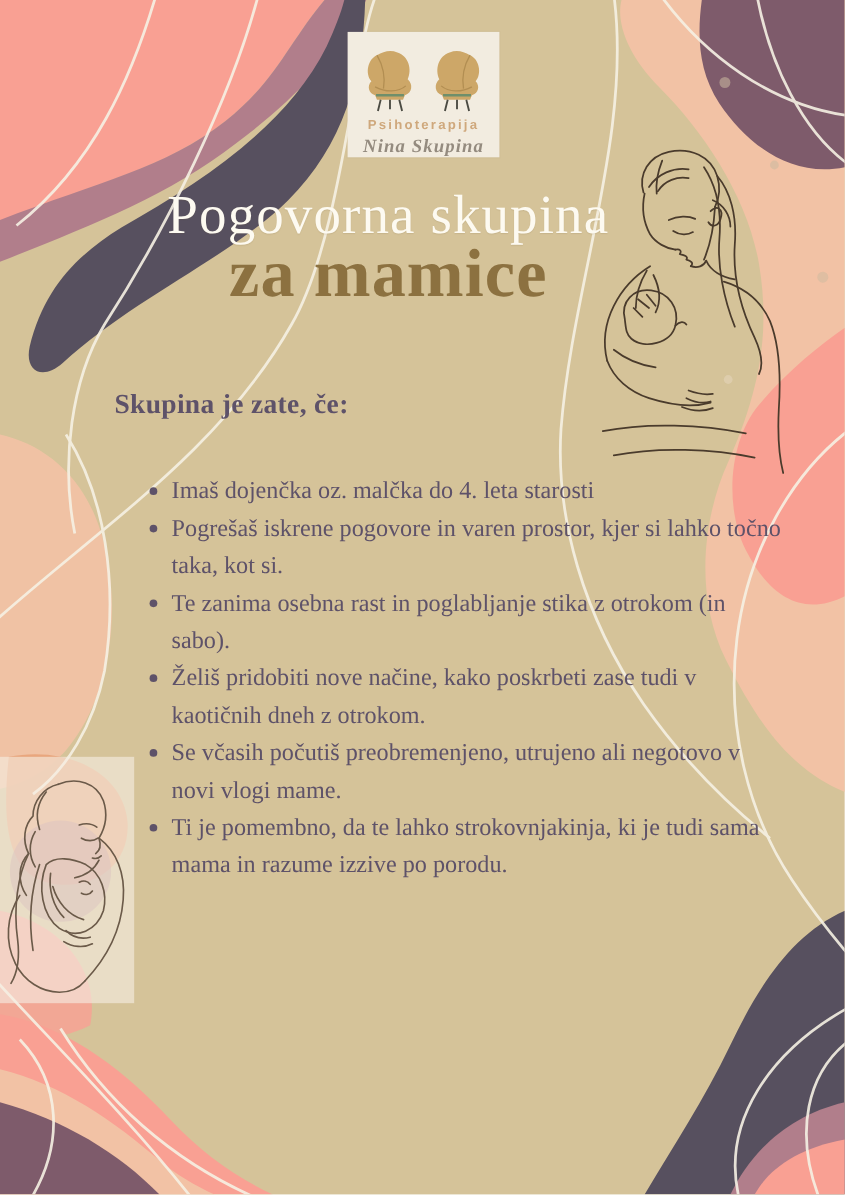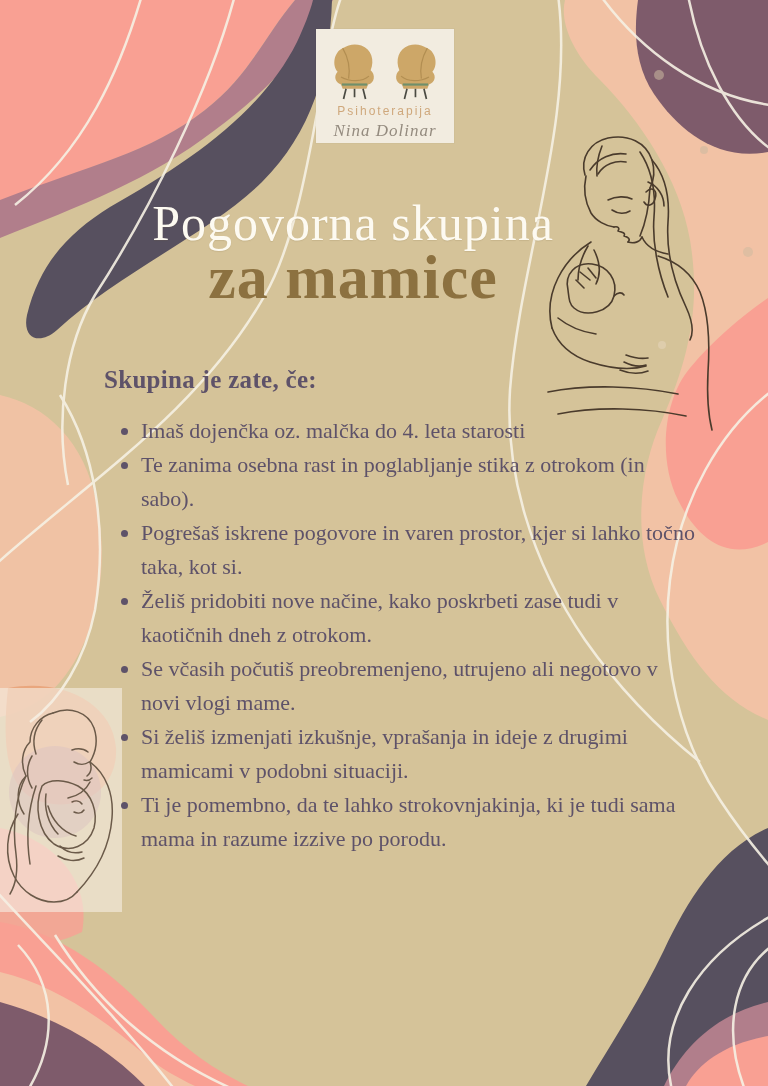--- a/index.html
+++ b/index.html
@@ -7,50 +7,51 @@
     position:relative;width:768px;height:1086px;overflow:hidden;
     background:var(--bg,#d5c399);
     font-family:"Liberation Serif","DejaVu Serif",serif;
   }
   .bg-art{position:absolute;inset:0;width:768px;height:1086px;}
 
   
   .logo-card{
     position:absolute;left:316px;top:29px;width:138px;height:114px;
     background:var(--logo-bg,#f2ece0);
-    display:flex;flex-direction:column;align-items:center;justify-content:center;
+    display:flex;flex-direction:column;align-items:center;justify-content:flex-end;
     box-shadow:0 0 0 1px rgba(0,0,0,0.02);
+    font-weight:bold;
   }
   .logo-card svg{margin-top:6px;}
   .brand-name{
     font-family:"Liberation Sans","DejaVu Sans",sans-serif;
     font-size:12px;letter-spacing:2px;color:var(--logo-gold,#cfa87c);
     margin-top:0px;
   }
   .brand-owner{
     font-style:italic;font-size:17px;color:var(--script-gray,#948b7f);
     margin-top:3px;letter-spacing:1px;
   }
 
   
-  .title-block{position:absolute;left:8px;top:168px;width:690px;text-align:center;line-height:1.08;margin-top:28px;}
+  .title-block{position:absolute;left:8px;top:168px;width:690px;text-align:center;line-height:1.08;}
   .title-line1{font-size:50px;letter-spacing:1px;color:var(--title-white,#fdfaf1);font-weight:400;
     text-shadow:0 1px 1px rgba(120,100,60,0.15);}
   .title-line2{font-size:62px;letter-spacing:1px;color:var(--title-gold,#8c7140);font-weight:700;margin-top:-6px;}
 
   
   .section-heading{
-    position:absolute;left:104px;top:366px;
+    position:absolute;left:104px;top:354px;
     font-size:25px;font-weight:700;color:var(--text-color,#5e5269);letter-spacing:0.3px;
   }
 
   
   .bullets{
     position:absolute;left:121px;top:414px;width:575px;
-    list-style:none;margin:0;padding:0;
+    list-style:none;margin:15px;padding:0;
     font-size:22px;line-height:34px;color:var(--text-color,#5e5269);
   }
   .bullets li{display:flex;align-items:flex-start;}
   .bullets .dot{
     flex:none;width:7px;height:7px;border-radius:50%;
     background:var(--text-color,#5e5269);margin:14px 13px 0 0;
   }
 
   
   .art-card{
@@ -203,63 +204,59 @@
         <path d="M13,46 C24,52 38,52 46,45" fill="none" stroke="#b28e52" stroke-width="1.4"></path>
         <path d="M14,55 L44,55" fill="none" style="stroke:var(--seat-green)" stroke-width="2.6"></path>
         <g stroke="#4a4a42" stroke-width="2" fill="none">
           <path d="M19,60 L16,72"></path>
             <path d="M39,60 L42,72"></path>
             <path d="M29,60 L29,70"></path>
         </g>
       </g>
     </svg>
     <div class="brand-name">Psihoterapija</div>
-    <div class="brand-owner">Nina Dolinar</div>
+    <div class="brand-owner">Nina Skupina</div>
   </div>
 
   <div class="title-block">
     <div class="title-line1">Pogovorna skupina</div>
     <div class="title-line2">za mamice</div>
   </div>
 
   <div class="section-heading">Skupina je zate, če:</div>
 
   <ul class="bullets">
 
       <li>
         <span class="dot"></span>
         <span class="bt">Imaš dojenčka oz. malčka do 4. leta starosti</span>
       </li>
 
 
       <li>
         <span class="dot"></span>
+        <span class="bt">Pogrešaš iskrene pogovore in varen prostor, kjer si lahko točno taka, kot si.</span>
+      </li>
+
+      <li>
+        <span class="dot"></span>
         <span class="bt">Te zanima osebna rast in poglabljanje stika z otrokom (in sabo).</span>
       </li>
 
       <li>
         <span class="dot"></span>
-        <span class="bt">Pogrešaš iskrene pogovore in varen prostor, kjer si lahko točno taka, kot si.</span>
-      </li>
-
-      <li>
-        <span class="dot"></span>
         <span class="bt">Želiš pridobiti nove načine, kako poskrbeti zase tudi v kaotičnih dneh z otrokom.</span>
       </li>
 
       <li>
         <span class="dot"></span>
         <span class="bt">Se včasih počutiš preobremenjeno, utrujeno ali negotovo v novi vlogi mame.</span>
       </li>
 
 
-      <li>
-        <span class="dot"></span>
-        <span class="bt">Si želiš izmenjati izkušnje, vprašanja in ideje z drugimi mamicami v podobni situaciji.</span>
-      </li>
 
       <li>
         <span class="dot"></span>
         <span class="bt">Ti je pomembno, da te lahko strokovnjakinja, ki je tudi sama mama in razume izzive po porodu.</span>
       </li>
     </ul>
 
 </div>
 
 </body></html>

